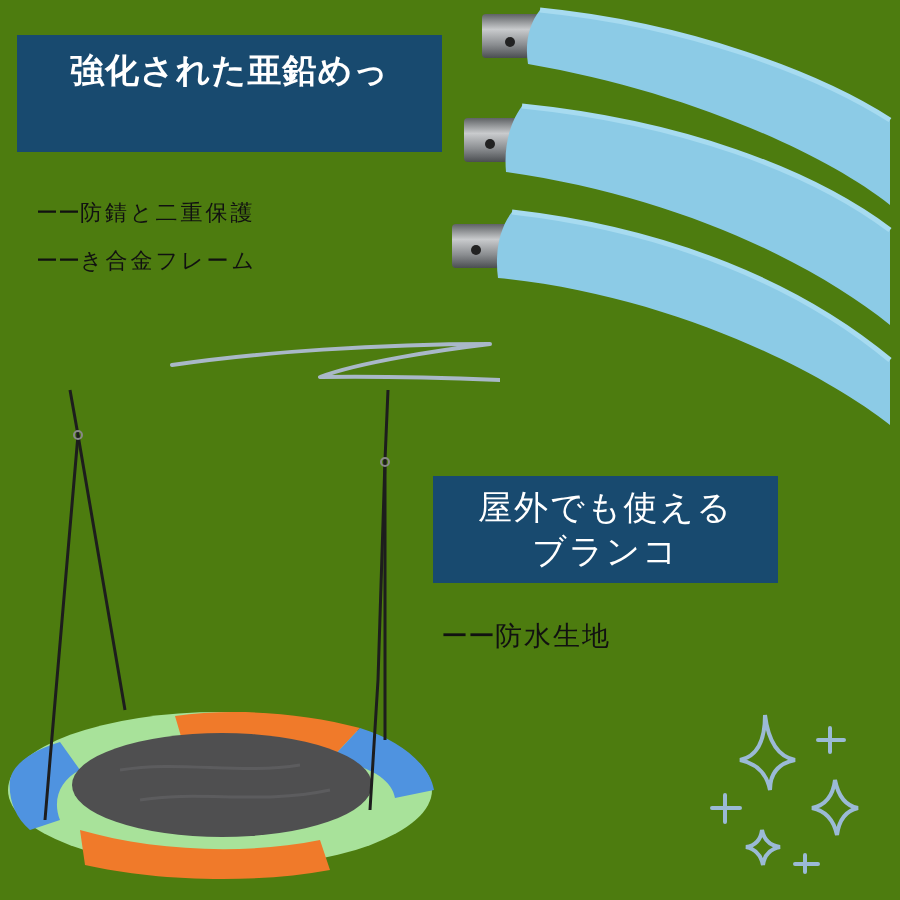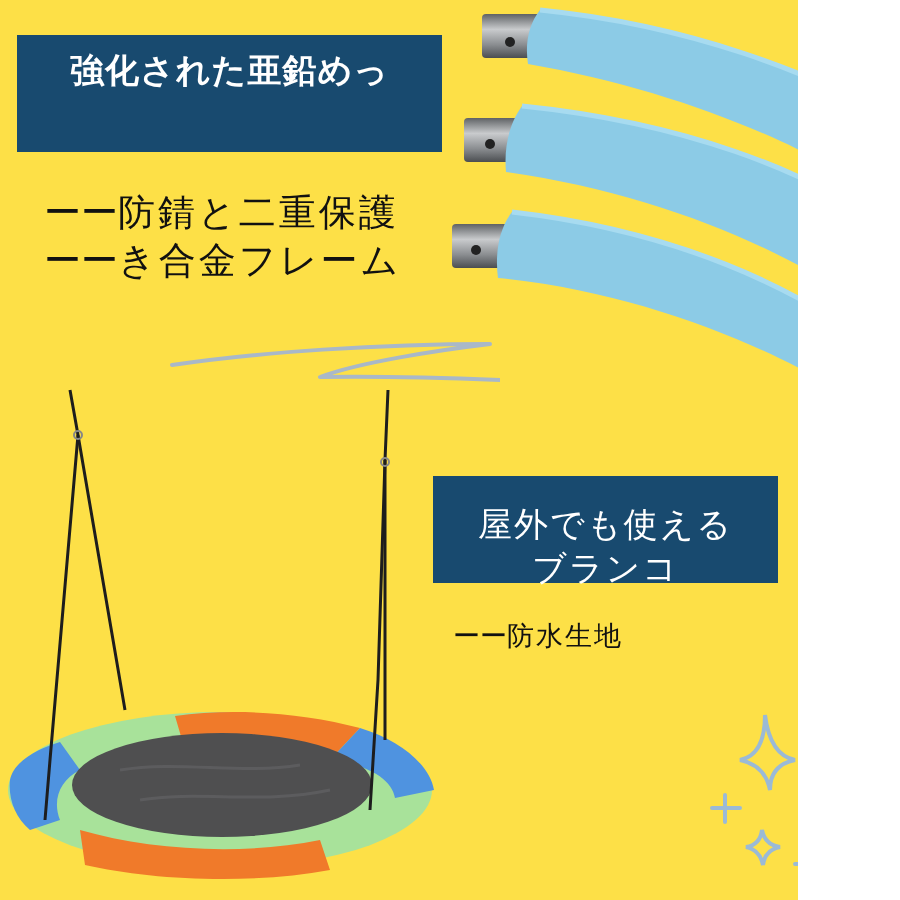--- a/index.html
+++ b/index.html
@@ -1,26 +1,26 @@
 <!DOCTYPE html>
 <html><head>
 <meta charset="utf-8">
 <style>
   html,body{margin:0;padding:0;background:#fff;}
-  #root{position:relative;width:798px;height:900px;overflow:hidden;background:#fde047;font-family:"DejaVu Sans","Liberation Sans",sans-serif;}
+  #root{position:relative;width:900px;height:900px;overflow:hidden;background:#4d7c0f;font-family:"DejaVu Sans","Liberation Sans",sans-serif;}
   .banner{position:absolute;background:#184a6f;color:#fff;text-align:center;font-weight:bold;box-sizing:border-box;}
   .banner .line{display:block;white-space:nowrap;}
   #banner1{left:17px;top:35px;width:425px;height:117px;font-size:34px;line-height:46px;padding-top:12px;letter-spacing:1px;}
-  #banner2{left:433px;top:476px;width:345px;height:107px;font-size:34px;line-height:44px;padding-top:26px;font-weight:normal;letter-spacing:2px;}
+  #banner2{left:433px;top:476px;width:345px;height:107px;font-size:34px;line-height:44px;padding-top:9px;font-weight:normal;letter-spacing:2px;}
   .feature-list{position:absolute;margin:0;padding:0;list-style:none;color:#111;}
   .feature-list li{white-space:nowrap;}
-  #list1{left:44px;top:193px;font-size:37px;}
+  #list1{left:36px;top:193px;font-size:22px;}
   #list1 li{height:48px;line-height:40px;letter-spacing:3px;}
   #list2{left:441px;top:614px;font-size:27px;}
-  #list2 li{height:58px;line-height:44px;letter-spacing:2px;margin-left:12px;}
+  #list2 li{height:58px;line-height:44px;letter-spacing:2px;}
   .dash{letter-spacing:0;}
   svg.abs{position:absolute;}
 </style>
 </head>
 <body>
 
 <div id="root">
 
   <div id="banner1" class="banner">
     <span class="line">強化された亜鉛めっ</span>

